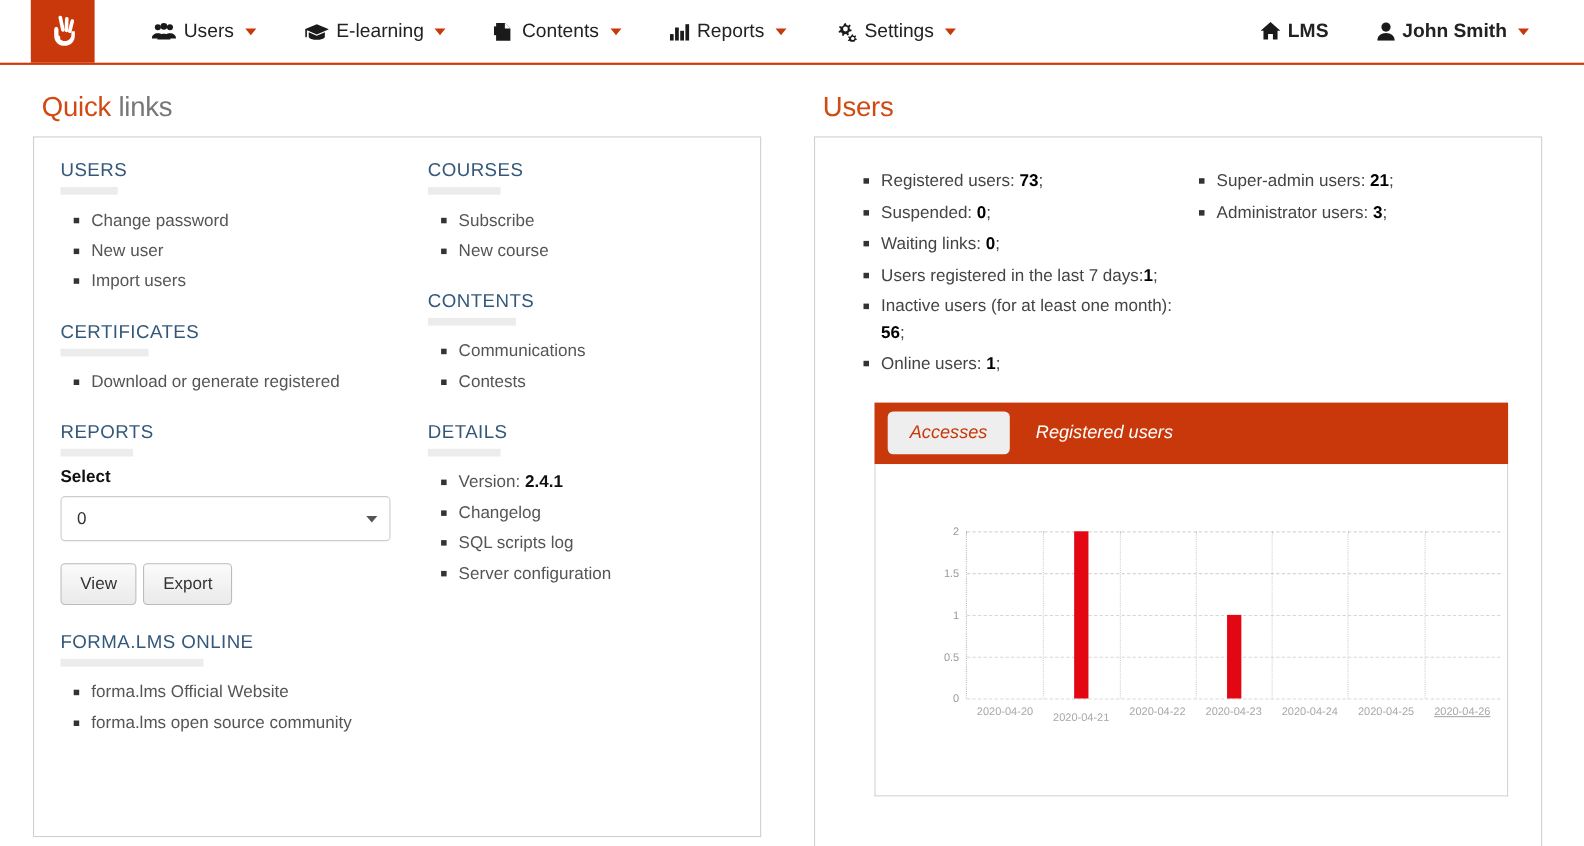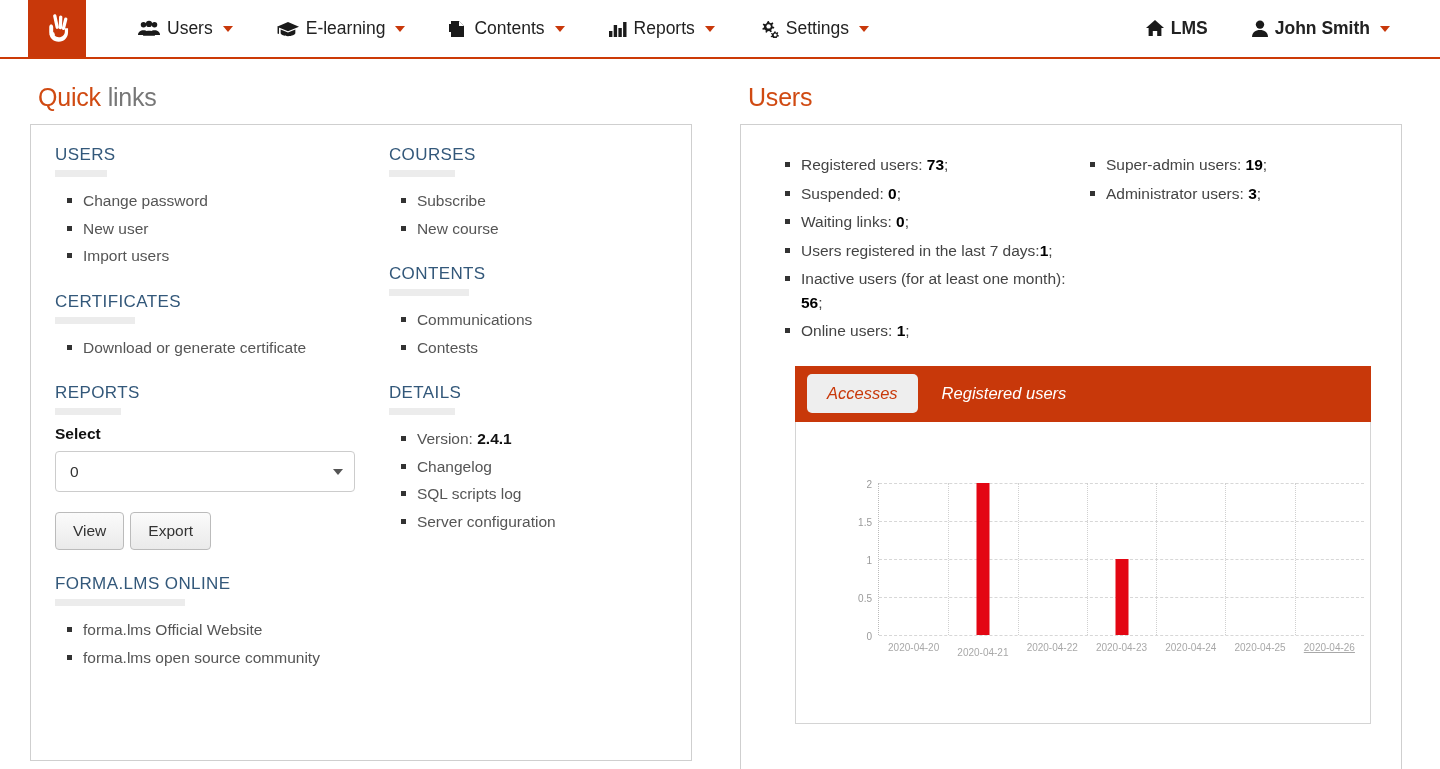--- a/index.html
+++ b/index.html
@@ -410,21 +410,21 @@
           <div class="sec-rule"></div>
           <ul class="links">
             <li><a>Change password</a></li>
             <li><a>New user</a></li>
             <li><a>Import users</a></li>
           </ul>
 
           <h3 class="sec-head">CERTIFICATES</h3>
           <div class="sec-rule w3"></div>
           <ul class="links">
-            <li><a>Download or generate certificate</a></li>
+            <li><a>Download or generate registered</a></li>
           </ul>
 
           <h3 class="sec-head">REPORTS</h3>
           <div class="sec-rule w2"></div>
 
           <div class="form-label">Select</div>
           <div class="select-box">
             <span>0</span>
             <span class="sel-caret"></span>
           </div>
@@ -488,21 +488,21 @@
             <li><span>Registered users: </span><b>73</b><span>;</span></li>
             <li><span>Suspended: </span><b>0</b><span>;</span></li>
             <li><span>Waiting links: </span><b>0</b><span>;</span></li>
             <li><span>Users registered in the last 7 days:</span><b>1</b><span>;</span></li>
             <li><span>Inactive users (for at least one month): </span><b>56</b><span>;</span></li>
             <li><span>Online users: </span><b>1</b><span>;</span></li>
           </ul>
         </div>
         <div class="stats-col">
           <ul class="stats">
-            <li><span>Super-admin users: </span><b>19</b><span>;</span></li>
+            <li><span>Super-admin users: </span><b>21</b><span>;</span></li>
             <li><span>Administrator users: </span><b>3</b><span>;</span></li>
           </ul>
         </div>
       </div>
 
       <div class="tabs-wrap">
         <div class="tabbar">
           <div class="tab active">Accesses</div>
           <div class="tab">Registered users</div>
         </div>

